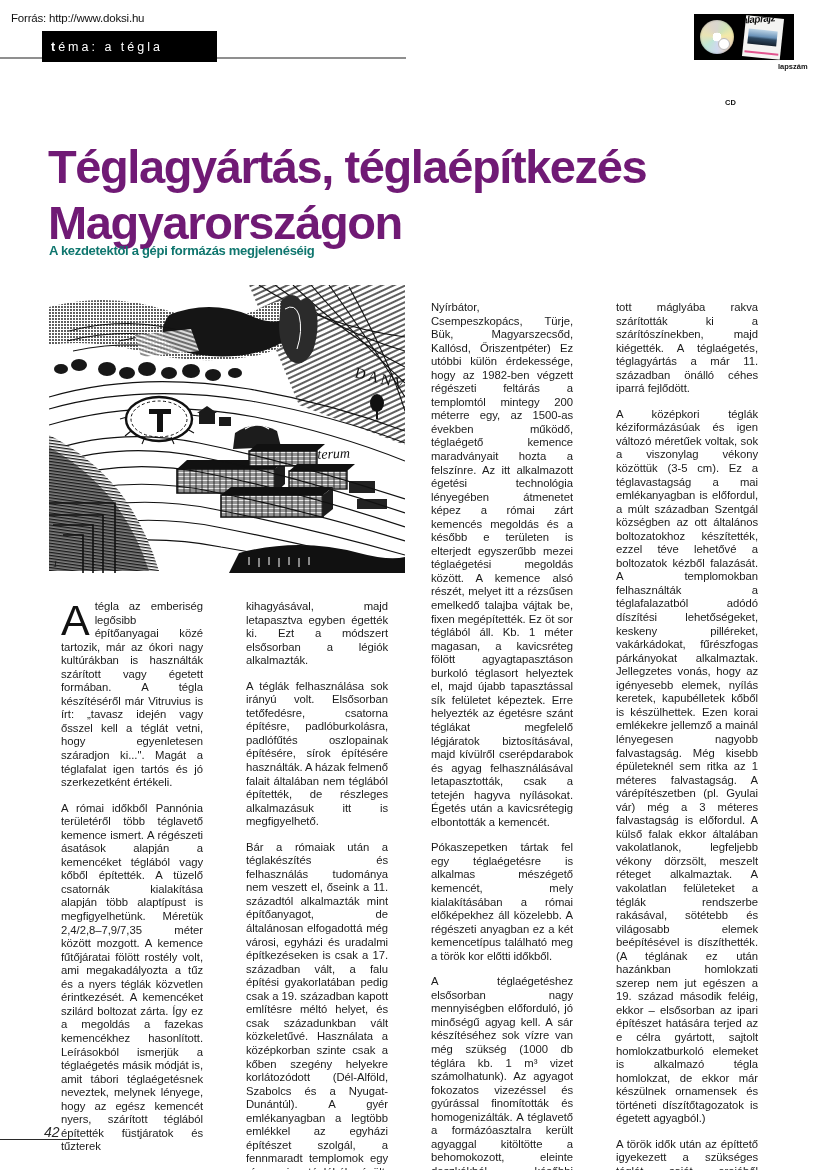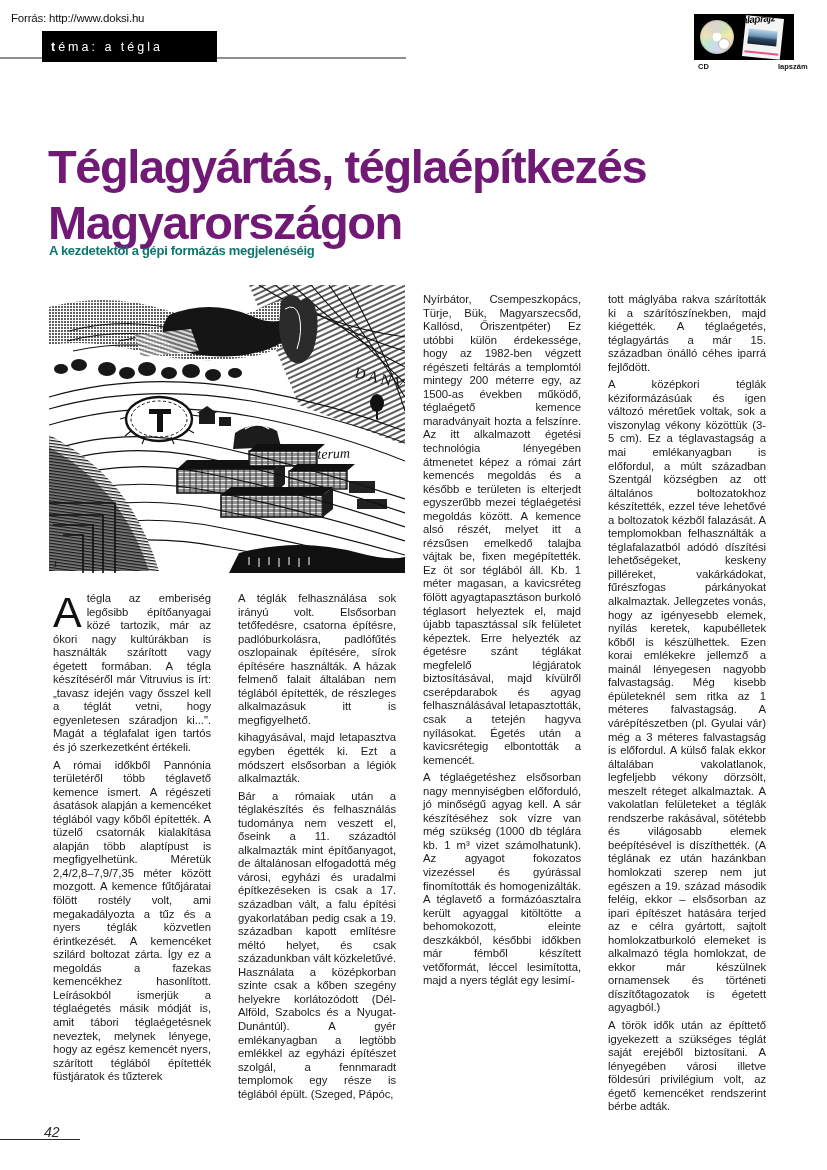--- a/index.html
+++ b/index.html
@@ -135,21 +135,21 @@
     width: 100px;
     height: 14px;
   }
   .icon-labels span {
     position: absolute;
     top: 2px;
     font-size: 7.5px;
     font-weight: bold;
     color: #111;
   }
-  .icon-labels .lbl-cd { left: 4px; }
+  .icon-labels .lbl-cd { left: 31px; margin-top: 36px; }
   .icon-labels .lbl-mag { left: 68px; margin-left: 16px; }
 
   
   .doc-title {
     position: absolute;
     left: 48px;
     top: 108px;
     width: 740px;
     font-size: 47px;
     line-height: 56px;
@@ -182,21 +182,21 @@
   
   .col {
     position: absolute;
     width: 166px;
     font-size: 11.3px;
     line-height: 13.55px;
     text-align: justify;
     color: #1b1b1b;
     letter-spacing: -0.05px;
   }
-  .col p { margin: 4px; }
+  .col p { margin: 12px; }
   #col1 { left: 49px;  top: 588px; }
   #col2 { left: 234px; top: 588px; }
   #col3 { left: 419px; top: 289px; }
   #col4 { left: 604px; top: 289px; }
 
   .dropcap {
     float: left;
     font-size: 43px;
     line-height: 36px;
     font-weight: normal;
@@ -401,30 +401,31 @@
     </g>
   </svg>
 </div>
 
 <div class="col" id="col1">
   <p><span class="dropcap">A</span><span>tégla az emberiség legősibb építőanyagai közé tartozik, már az ókori nagy kultúrákban is használták szárított vagy égetett formában. A tégla készítéséről már Vitruvius is írt: „tavasz idején vagy ősszel kell a téglát vetni, hogy egyenletesen száradjon ki...". Magát a téglafalat igen tartós és jó szerkezetként értékeli.</span></p>
   <p>A római időkből Pannónia területéről több téglavető kemence ismert. A régészeti ásatások alapján a kemencéket téglából vagy kőből építették. A tüzelő csatornák kialakítása alapján több alaptípust is megfigyelhetünk. Méretük 2,4/2,8–7,9/7,35 méter között mozgott. A kemence fűtőjáratai fölött rostély volt, ami megakadályozta a tűz és a nyers téglák közvetlen érintkezését. A kemencéket szilárd boltozat zárta. Így ez a megoldás a fazekas kemencékhez hasonlított. Leírásokból ismerjük a téglaégetés másik módját is, amit tábori téglaégetésnek neveztek, melynek lényege, hogy az egész kemencét nyers, szárított téglából építették füstjáratok és tűzterek</p>
 </div>
 
 <div class="col" id="col2">
+  <p>kihagyásával, majd letapasztva egyben égették ki. Ezt a módszert elsősorban a légiók alkalmazták.</p>
   <p>A téglák felhasználása sok irányú volt. Elsősorban tetőfedésre, csatorna építésre, padlóburkolásra, padlófűtés oszlopainak építésére, sírok építésére használták. A házak felmenő falait általában nem téglából építették, de részleges alkalmazásuk itt is megfigyelhető.</p>
-  <p>kihagyásával, majd letapasztva egyben égették ki. Ezt a módszert elsősorban a légiók alkalmazták.</p>
   <p>Bár a rómaiak után a téglakészítés és felhasználás tudománya nem veszett el, őseink a 11. századtól alkalmazták mint építőanyagot, de általánosan elfogadottá még városi, egyházi és uradalmi építkezéseken is csak a 17. században vált, a falu építési gyakorlatában pedig csak a 19. században kapott említésre méltó helyet, és csak századunkban vált közkeletűvé. Használata a középkorban szinte csak a kőben szegény helyekre korlátozódott (Dél-Alföld, Szabolcs és a Nyugat-Dunántúl). A gyér emlékanyagban a legtöbb emlékkel az egyházi építészet szolgál, a fennmaradt templomok egy része is téglából épült. (Szeged, Pápóc,</p>
 </div>
 
 <div class="col" id="col3">
   <p>Nyírbátor, Csempeszkopács, Türje, Bük, Magyarszecsőd, Kallósd, Őriszentpéter) Ez utóbbi külön érdekessége, hogy az 1982-ben végzett régészeti feltárás a templomtól mintegy 200 méterre egy, az 1500-as években működő, téglaégető kemence maradványait hozta a felszínre. Az itt alkalmazott égetési technológia lényegében átmenetet képez a római zárt kemencés megoldás és a később e területen is elterjedt egyszerűbb mezei téglaégetési megoldás között. A kemence alsó részét, melyet itt a rézsűsen emelkedő talajba vájtak be, fixen megépítették. Ez öt sor téglából áll. Kb. 1 méter magasan, a kavicsréteg fölött agyagtapasztáson burkoló téglasort helyeztek el, majd újabb tapasztással sík felületet képeztek. Erre helyezték az égetésre szánt téglákat megfelelő légjáratok biztosításával, majd kívülről cserépdarabok és agyag felhasználásával letapasztották, csak a tetején hagyva nyílásokat. Égetés után a kavicsrétegig elbontották a kemencét.</p>
+  <p>Pókaszepetken tártak fel egy téglaégetésre is alkalmas mészégető kemencét, mely kialakításában a római előképekhez áll közelebb. A régészeti anyagban ez a két kemencetípus található meg a török kor előtti időkből.</p>
   <p>A téglaégetéshez elsősorban nagy mennyiségben előforduló, jó minőségű agyag kell. A sár készítéséhez sok vízre van még szükség (1000 db téglára kb. 1 m³ vizet számolhatunk). Az agyagot fokozatos vizezéssel és gyúrással finomították és homogenizálták. A téglavető a formázóasztalra került agyaggal kitöltötte a behomokozott, eleinte deszkákból, későbbi időkben már fémből készített vetőformát, léccel lesimította, majd a nyers téglát egy lesimí-</p>
 </div>
 
 <div class="col" id="col4">
-  <p>tott máglyába rakva szárították ki a szárítószínekben, majd kiégették. A téglaégetés, téglagyártás a már 15. században önálló céhes iparrá fejlődött.</p>
+  <p>tott máglyába rakva szárították ki a szárítószínekben, majd kiégették. A téglaégetés, téglagyártás a már 11. században önálló céhes iparrá fejlődött.</p>
   <p>A középkori téglák kéziformázásúak és igen változó méretűek voltak, sok a viszonylag vékony közöttük (3-5 cm). Ez a téglavastagság a mai emlékanyagban is előfordul, a múlt században Szentgál községben az ott általános boltozatokhoz készítették, ezzel téve lehetővé a boltozatok kézből falazását. A templomokban felhasználták a téglafalazatból adódó díszítési lehetőségeket, keskeny pilléreket, vakárkádokat, fűrészfogas párkányokat alkalmaztak. Jellegzetes vonás, hogy az igényesebb elemek, nyílás keretek, kapubélletek kőből is készülhettek. Ezen korai emlékekre jellemző a mainál lényegesen nagyobb falvastagság. Még kisebb épületeknél sem ritka az 1 méteres falvastagság. A várépítészetben (pl. Gyulai vár) még a 3 méteres falvastagság is előfordul. A külső falak ekkor általában vakolatlanok, legfeljebb vékony dörzsölt, meszelt réteget alkalmaztak. A vakolatlan felületeket a téglák rendszerbe rakásával, sötétebb és világosabb elemek beépítésével is díszíthették. (A téglának ez után hazánkban homlokzati szerep nem jut egészen a 19. század második feléig, ekkor – elsősorban az ipari építészet hatására terjed az e célra gyártott, sajtolt homlokzatburkoló elemeket is alkalmazó tégla homlokzat, de ekkor már készülnek ornamensek és történeti díszítőtagozatok is égetett agyagból.)</p>
   <p>A török idők után az építtető igyekezett a szükséges téglát saját erejéből biztosítani. A lényegében városi illetve földesúri privilégium  volt, az égető kemencéket rendszerint bérbe adták.</p>
 </div>
 
 <div class="footer-rule"></div>
 <div class="page-number">42</div>
 
 </body></html>

